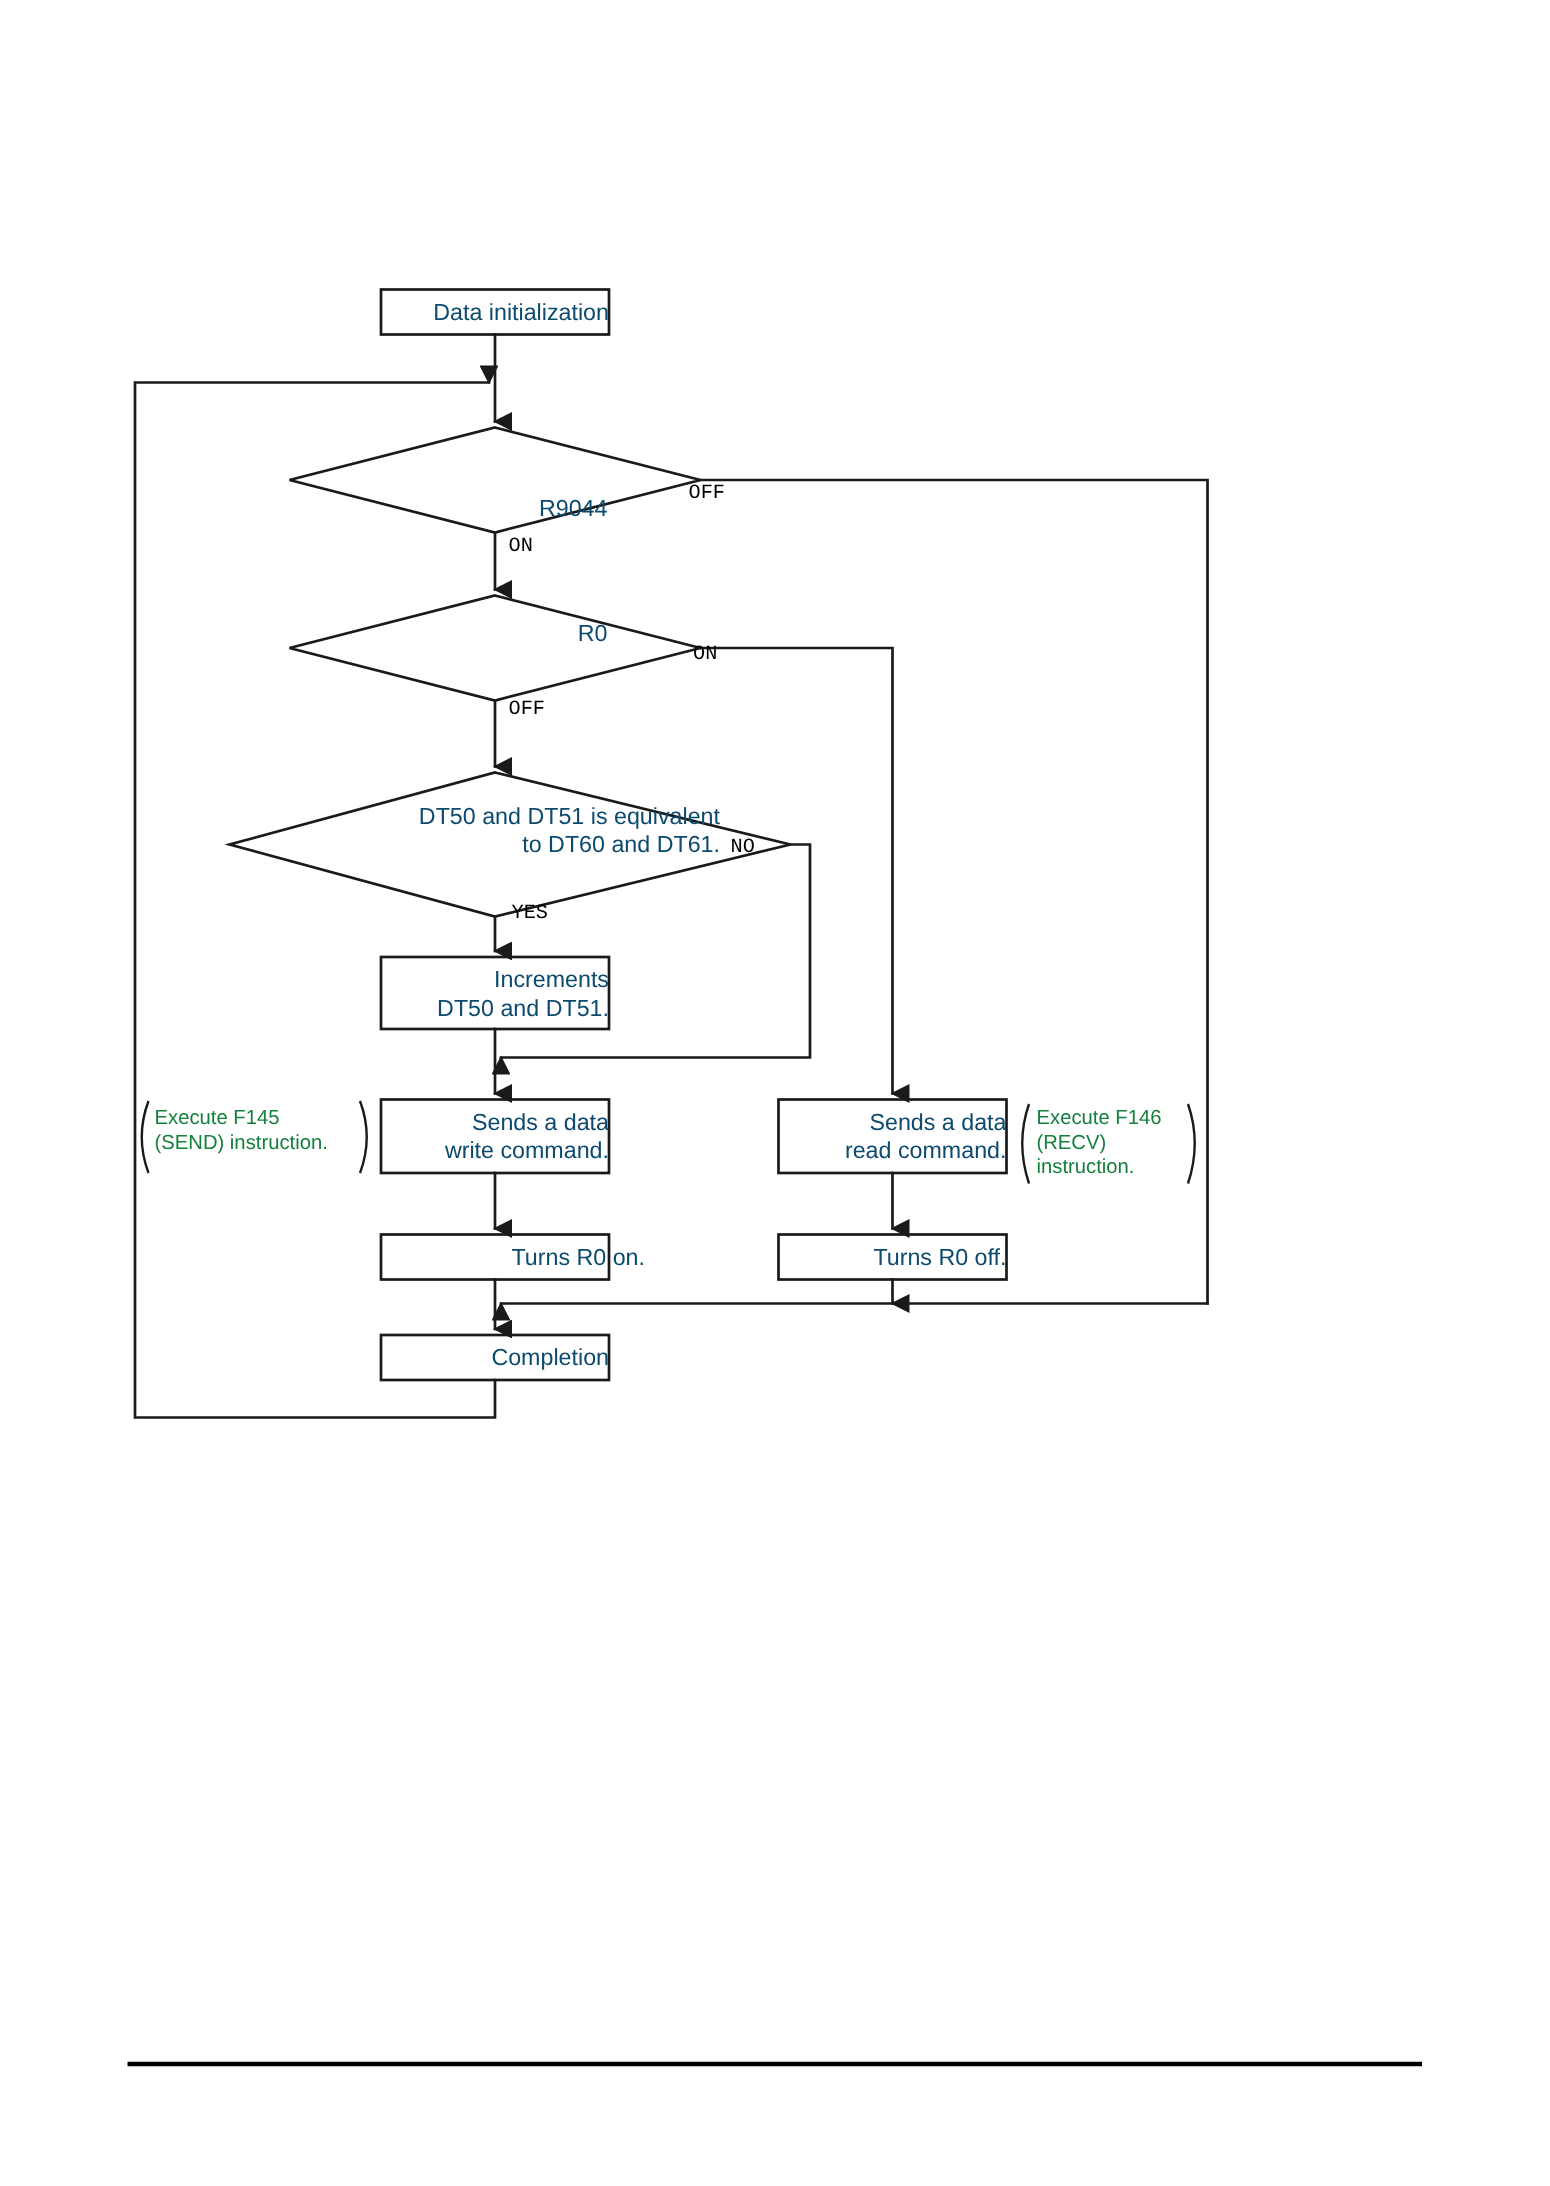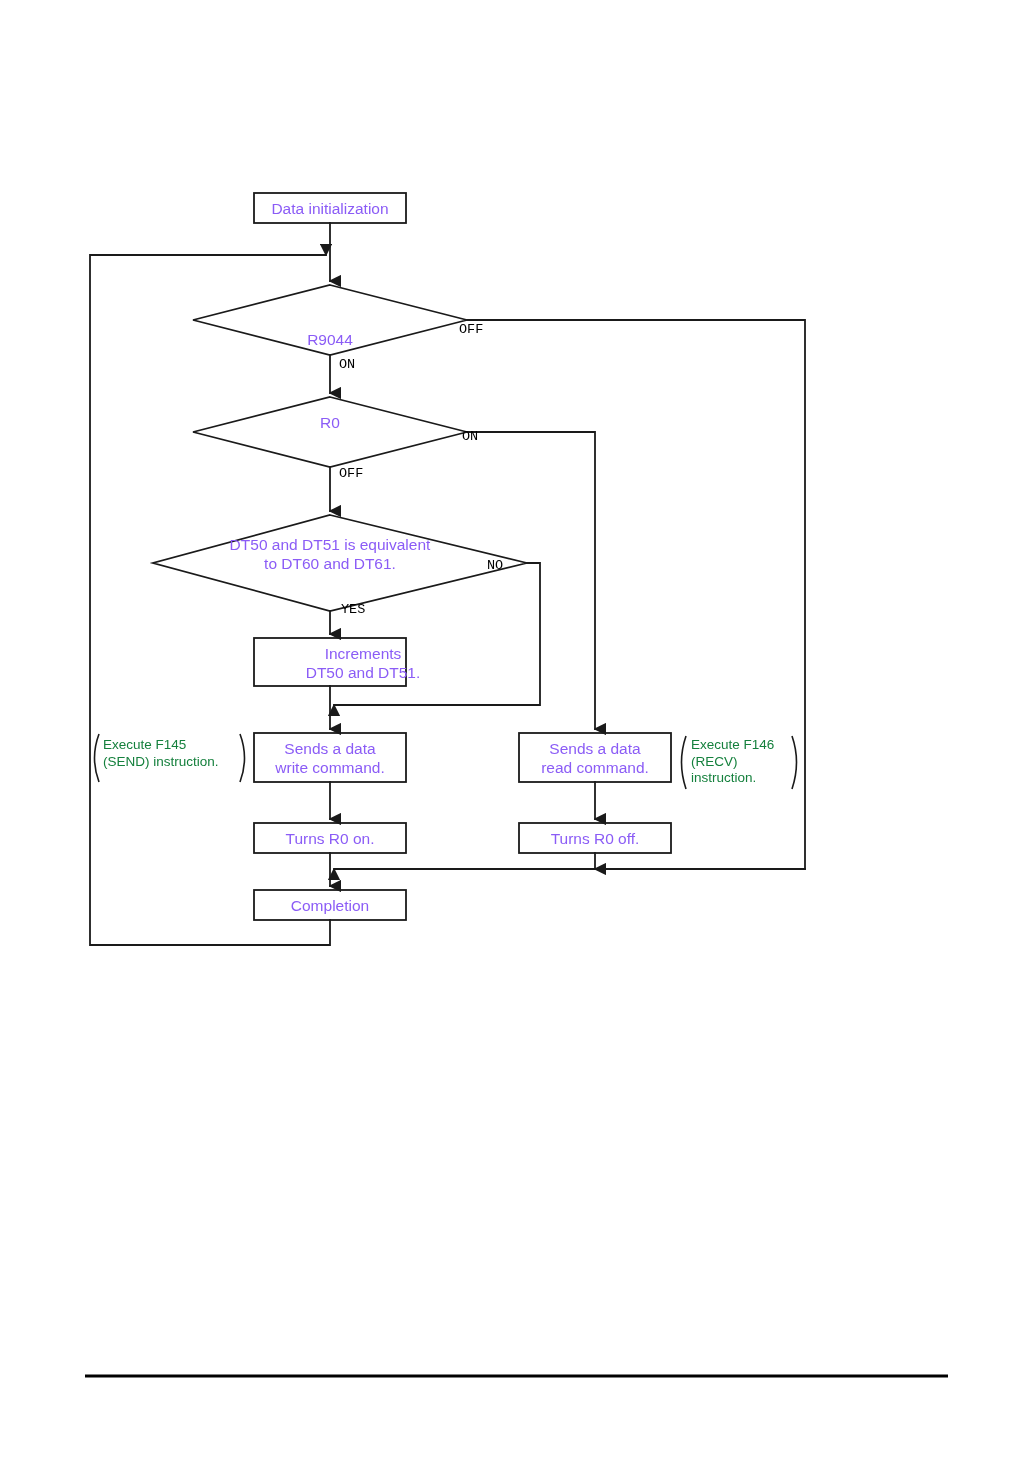--- a/index.html
+++ b/index.html
@@ -25,24 +25,24 @@
   svg.flow-svg {
     position: absolute;
     left: 0;
     top: 0;
     width: 1033px;
     height: 1457px;
     overflow: visible;
   }
   .node-text {
     position: absolute;
-    text-align: center;
+    text-align: right;
     font-size: 15.5px;
     line-height: 19px;
-    color: #8b5cf6;
+    color: #0c4a6e;
     white-space: pre-line;
     pointer-events: none;
   }
   .edge-label {
     position: absolute;
     font-size: 13.5px;
     line-height: 15px;
     color: #000;
     white-space: nowrap;
     font-family: Liberation Mono, monospace;
@@ -125,30 +125,30 @@
 
   <div class="node-text" style="left:254px; top:199px; width:152px;">Data initialization</div>
 
   <div class="node-text" style="left:255px; top:310px; width:150px;margin-top:20px;">R9044</div>
 
   <div class="node-text" style="left:255px; top:413px; width:150px;">R0</div>
 
   <div class="node-text" style="left:180px; top:535px; width:300px;">DT50 and DT51 is equivalent
 to DT60 and DT61.</div>
 
-  <div class="node-text" style="left:254px; top:644px; width:152px;padding-left:33px;">Increments
+  <div class="node-text" style="left:254px; top:644px; width:152px;">Increments
 DT50 and DT51.</div>
 
   <div class="node-text" style="left:254px; top:739px; width:152px;">Sends a data
 write command.</div>
 
   <div class="node-text" style="left:519px; top:739px; width:152px;">Sends a data
 read command.</div>
 
-  <div class="node-text" style="left:254px; top:829px; width:152px;">Turns R0 on.</div>
+  <div class="node-text" style="left:254px; top:829px; width:152px;padding-left:24px;">Turns R0 on.</div>
 
   <div class="node-text" style="left:519px; top:829px; width:152px;">Turns R0 off.</div>
 
   <div class="node-text" style="left:254px; top:896px; width:152px;">Completion</div>
 
   <div class="edge-label" style="left:459px; top:322px;">OFF</div>
 
   <div class="edge-label" style="left:339px; top:357px;">ON</div>
 
   <div class="edge-label" style="left:462px; top:429px;">ON</div>

